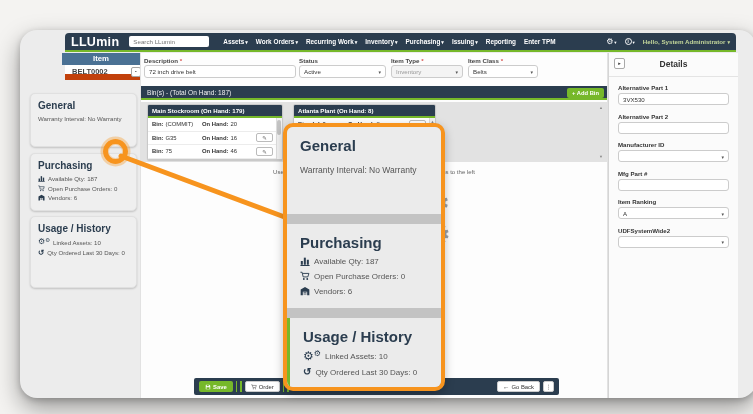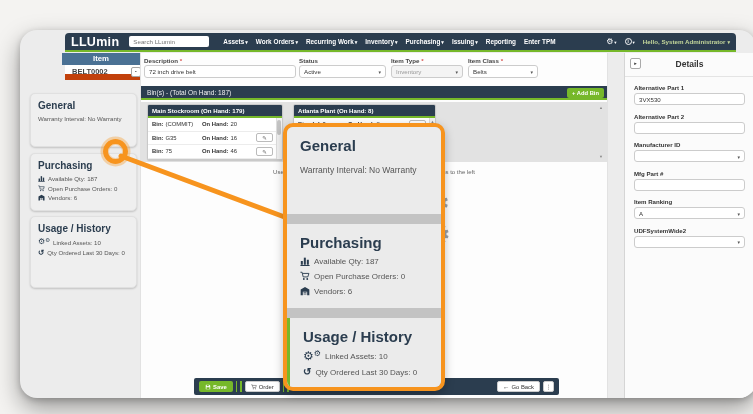--- a/index.html
+++ b/index.html
@@ -89,21 +89,21 @@
             display:flex; align-items:center; padding:0 5px; gap:3px;}
   .fbtn { height:11px; border-radius:2px; font-size:5.9px; display:inline-flex; align-items:center; gap:2px;
           padding:0 5px; cursor:pointer; border:1px solid transparent; white-space:nowrap;}
   .fbtn.green { background:#76b82a; color:#fff; font-weight:bold; }
   .fbtn.white { background:#fff; color:#333; border-color:#ccc; }
   .fdiv { width:1.5px; height:11px; background:#76b82a; }
   .icon-back::before { content:"←"; font-size:6.5px; font-weight:bold;}
   .more-btn { width:11px; justify-content:center; padding:0;}
 
   
-  .details { position:absolute; left:588px; top:23px; width:130px; height:345px; background:#fbfbfb; border-left:1px solid #d5d5d5;margin-left:16px;}
+  .details { position:absolute; left:588px; top:23px; width:130px; height:345px; background:#fbfbfb; border-left:1px solid #d5d5d5;}
   .d-head { position:relative; height:24px; border-bottom:1px solid #e4e4e4;}
   .d-title { text-align:center; font-size:8.5px; font-weight:bold; color:#333; padding-top:6px;}
   .d-collapse { position:absolute; left:5px; top:5px; width:11px; height:11px; background:#fff; border:1px solid #aaa;
                 border-radius:2px; font-size:5px; color:#333; text-align:center; line-height:9px; cursor:pointer;}
   .d-collapse::before{ content:"▸"; }
   .d-fields { padding:7px 9px; }
   .d-field { margin-bottom:7.5px; }
   .d-label { font-size:6.1px; font-weight:bold; color:#333; margin-bottom:2px;}
   .d-ctrl { height:12px; border:1px solid #ccc; border-radius:3px; background:#fff; font-size:6.1px; color:#333;
             padding:0 4px; width:100%; display:flex; align-items:center;}

